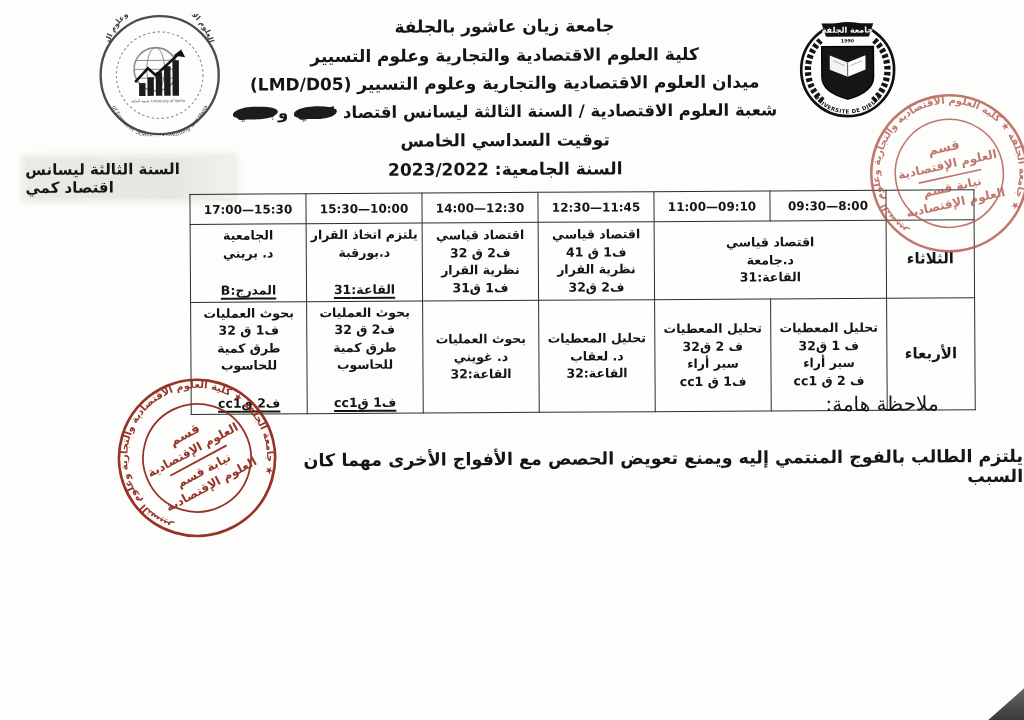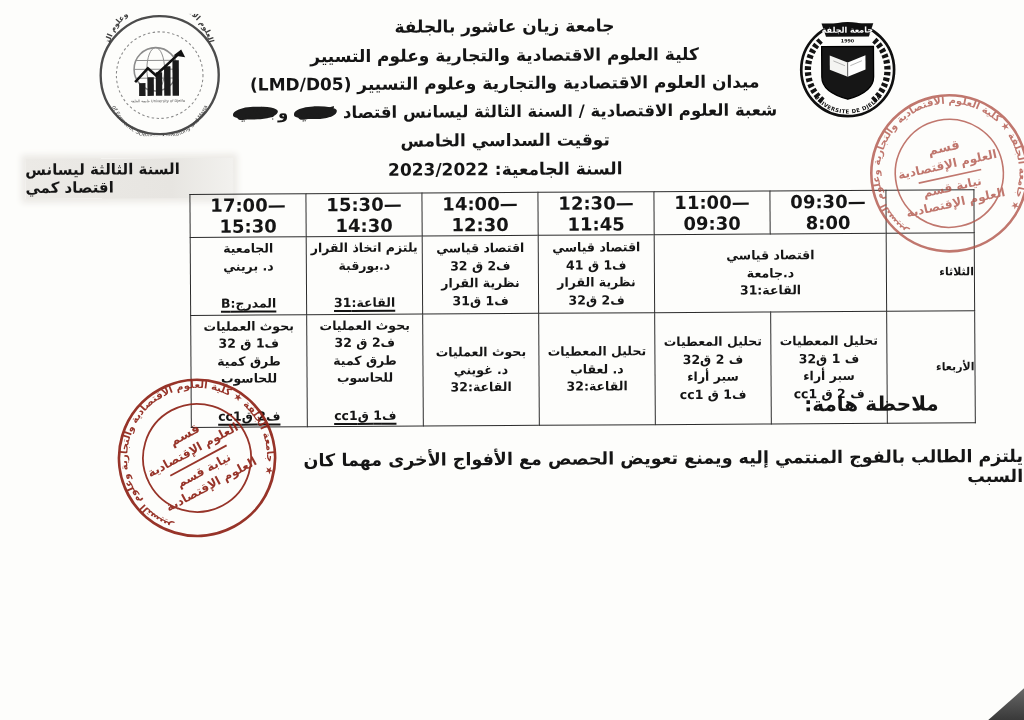--- a/index.html
+++ b/index.html
@@ -19,30 +19,30 @@
   .left-label { position:absolute; top:156px; left:26px; width:208px; direction:rtl;
                 text-align:left; font-weight:bold; font-size:15px;
                 background:linear-gradient(90deg,#eceae6,#e7e5e1 70%, #f2f1ee);
                 box-shadow:0 0 6px 4px #eceae6; padding:2px 0; }
 
   
   .timetable-wrap { position:absolute; top:192px; left:190px; }
   table { border-collapse:collapse; table-layout:fixed; width:784px; direction:rtl; }
   col.c-day { width:88px; } col.c-time { width:116px; }
   th, td { border:1.6px solid #2c2c2c; text-align:center; vertical-align:middle; font-weight:bold; }
-  thead tr { height:30px; } thead th { font-size:18px; }
+  thead tr { height:30px; } thead th { font-size:12px; }
   tr.r0 { height:74px; } tr.r1 { height:100px; }
-  td.day-cell { font-size:11px;text-align:right; }
+  td.day-cell { font-size:15px; }
   td.session { font-size:12.5px; padding:2px 1px; }
   td.session .ln { line-height:17.5px; }
   td.session .ln.ul { text-decoration:underline; text-decoration-thickness:2px; text-underline-offset:3px;margin-top:20px; }
 
   
   .note-heading { position:absolute; top:394px; right:86px; direction:rtl;
-                  font-size:20px; font-weight:bold;text-align:center; }
+                  font-size:20px; font-weight:normal;text-align:center; }
   .note-body { position:absolute; top:449px; right:2px; width:746px; direction:rtl;
                text-align:right; font-size:17.5px; font-weight:bold; }
 
   
   .faculty-seal { position:absolute; top:12px; left:92px; width:138px; height:122px; }
   .emblem { position:absolute; top:20px; left:791px; width:116px; height:100px;text-align:center; }
   .stamp { position:absolute; width:168px; height:168px; }
   .stamp.top-right { top:92px; left:866px; transform:rotate(-12deg); opacity:.78; }
   .stamp.bottom-left { top:372px; left:112px; transform:rotate(-28deg); opacity:.92; }
 
@@ -134,24 +134,24 @@
             <col class="c-time">
             <col class="c-time">
           <col class="c-time">
             <col class="c-time">
             <col class="c-time">
         </colgroup>
         <thead>
             <tr>
               <th></th>
               <th><span dir="ltr">09:30—8:00</span></th>
-              <th><span dir="ltr">11:00—09:30</span></th>
+              <th><span dir="ltr">11:00—09:10</span></th>
               <th><span dir="ltr">12:30—11:45</span></th>
               <th><span dir="ltr">14:00—12:30</span></th>
-              <th><span dir="ltr">15:30—14:30</span></th>
+              <th><span dir="ltr">15:30—10:00</span></th>
               <th><span dir="ltr">17:00—15:30</span></th>
             </tr>
           </thead>
         <tbody>
             <tr class="r0">
               <td class="day-cell">الثلاثاء</td>
               <td class="session" colspan="2">
                 <div class="ln">اقتصاد قياسي</div>
                 <div class="ln">د.جامعة</div>
                 <div class="ln">القاعة:31</div>

